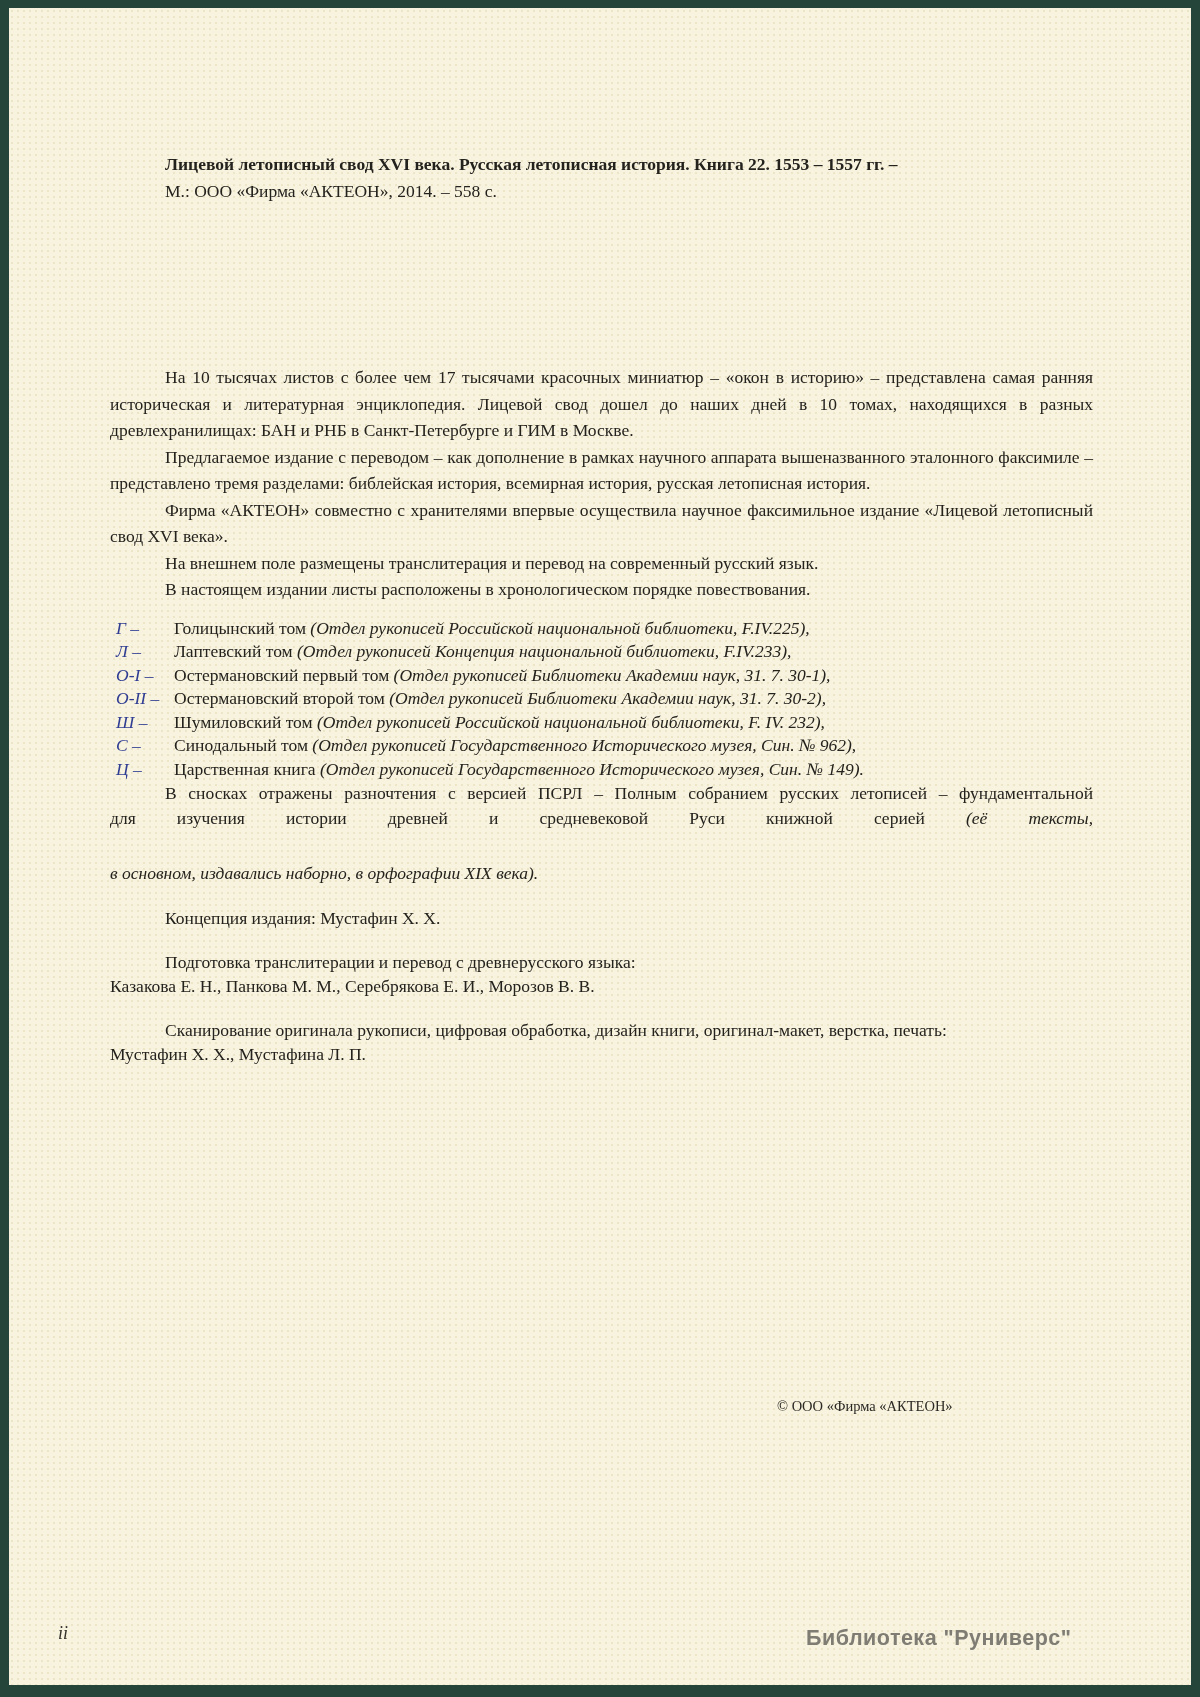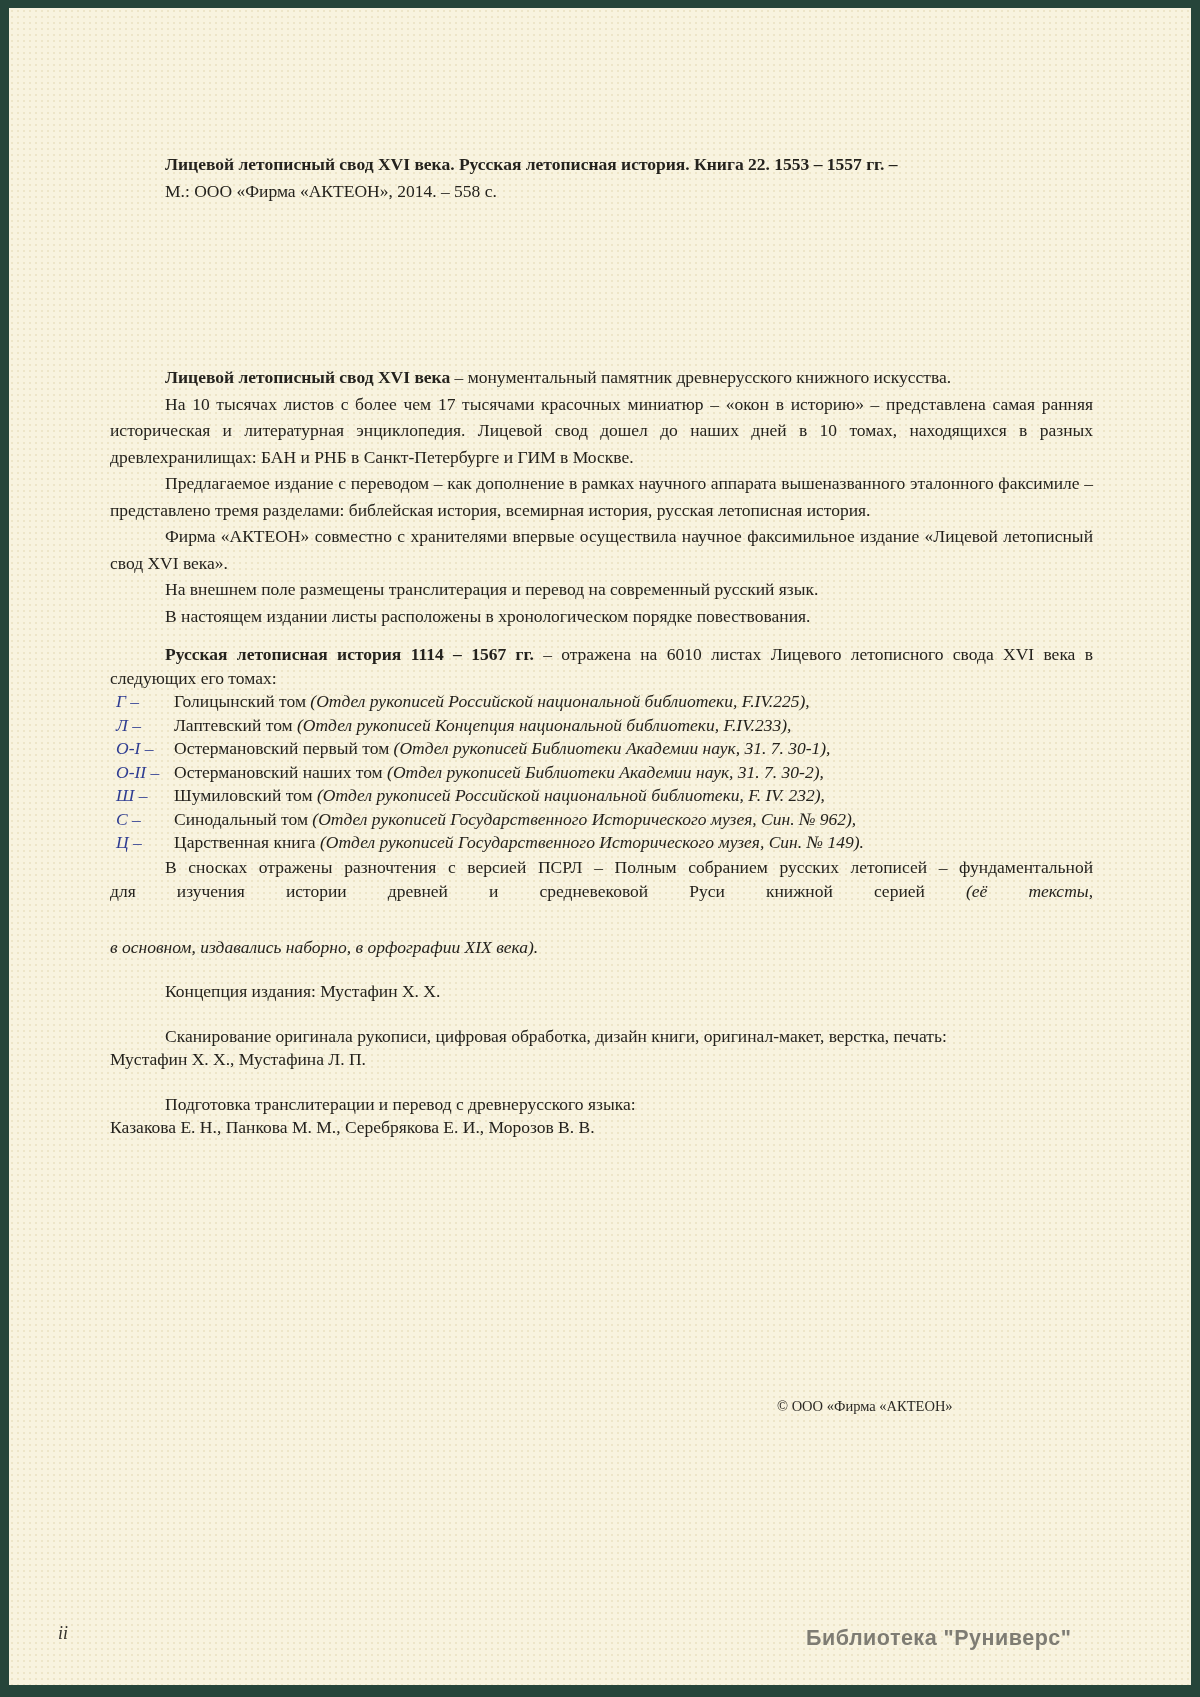--- a/index.html
+++ b/index.html
@@ -81,46 +81,44 @@
 <div class="page">
 
   <div class="citation">
     <div class="l1">Лицевой летописный свод XVI века. Русская летописная история. Книга 22. 1553 – 1557 гг. –</div>
     <div class="l2">М.: ООО «Фирма «АКТЕОН», 2014. – 558 с.</div>
   </div>
 
   <div class="main">
 
     <div class="annotation">
-      <p class="para"><span class="b">Лицевой летописный свод XVI века</span><span> – монументальный памятник древнерусского книжного искусства.</span></p>
       <p class="para">На 10 тысячах листов с более чем 17 тысячами красочных миниатюр – «окон в историю» – представлена самая ранняя историческая и литературная энциклопедия. Лицевой свод дошел до наших дней в 10 томах, находящихся в разных древлехранилищах: БАН и РНБ в Санкт-Петербурге и ГИМ в Москве.</p>
       <p class="para">Предлагаемое издание с переводом – как дополнение в рамках научного аппарата вышеназванного эталонного факсимиле – представлено тремя разделами: библейская история, всемирная история, русская летописная история.</p>
       <p class="para">Фирма «АКТЕОН» совместно с хранителями впервые осуществила научное факсимильное издание «Лицевой летописный свод XVI века».</p>
       <p class="para">На внешнем поле размещены транслитерация и перевод на современный русский язык.</p>
       <p class="para">В настоящем издании листы расположены в хронологическом порядке повествования.</p>
     </div>
 
     <div class="toms">
-      <p class="tom-lead"><span class="b">Русская летописная история 1114 – 1567 гг.</span><span> – отражена на 6010 листах Лицевого летописного свода XVI века в следующих его томах:</span></p>
 
       <div class="tom-row">
         <span class="tom-label">Г –</span>
         <span class="tom-text"><span>Голицынский том </span><span class="detail">(Отдел рукописей Российской национальной библиотеки, F.IV.225),</span></span>
       </div>
       <div class="tom-row">
         <span class="tom-label">Л –</span>
         <span class="tom-text"><span>Лаптевский том </span><span class="detail">(Отдел рукописей Концепция национальной библиотеки, F.IV.233),</span></span>
       </div>
       <div class="tom-row">
         <span class="tom-label">О-I –</span>
         <span class="tom-text"><span>Остермановский первый том </span><span class="detail">(Отдел рукописей Библиотеки Академии наук, 31. 7. 30-1),</span></span>
       </div>
       <div class="tom-row">
         <span class="tom-label">О-II –</span>
-        <span class="tom-text"><span>Остермановский наших том </span><span class="detail">(Отдел рукописей Библиотеки Академии наук, 31. 7. 30-2),</span></span>
+        <span class="tom-text"><span>Остермановский второй том </span><span class="detail">(Отдел рукописей Библиотеки Академии наук, 31. 7. 30-2),</span></span>
       </div>
       <div class="tom-row">
         <span class="tom-label">Ш –</span>
         <span class="tom-text"><span>Шумиловский том </span><span class="detail">(Отдел рукописей Российской национальной библиотеки, F. IV. 232),</span></span>
       </div>
       <div class="tom-row">
         <span class="tom-label">С –</span>
         <span class="tom-text"><span>Синодальный том </span><span class="detail">(Отдел рукописей Государственного Исторического музея, Син. № 962),</span></span>
       </div>
       <div class="tom-row">
@@ -133,26 +131,26 @@
         <div class="psrl-l2"><span>для изучения истории древней и средневековой Руси книжной серией </span><span class="it">(её тексты,</span></div>
         <div class="psrl-l3">в основном, издавались наборно, в орфографии XIX века).</div>
       </div>
     </div>
 
     <div class="credits">
       <div class="credit-block">
         <div class="credit-head">Концепция издания: Мустафин Х. Х.</div>
       </div>
       <div class="credit-block">
+        <div class="credit-head">Подготовка транслитерации и перевод с древнерусского языка:</div>
+        <div>Казакова Е. Н., Панкова М. М., Серебрякова Е. И., Морозов В. В.</div>
+      </div>
+      <div class="credit-block">
         <div class="credit-head">Сканирование оригинала рукописи, цифровая обработка, дизайн книги, оригинал-макет, верстка, печать:</div>
         <div>Мустафин Х. Х., Мустафина Л. П.</div>
-      </div>
-      <div class="credit-block">
-        <div class="credit-head">Подготовка транслитерации и перевод с древнерусского языка:</div>
-        <div>Казакова Е. Н., Панкова М. М., Серебрякова Е. И., Морозов В. В.</div>
       </div>
     </div>
 
   </div>
 
   <div class="copyright">© ООО «Фирма «АКТЕОН»</div>
 
   <div class="page-number">ii</div>
   <div class="watermark">Библиотека "Руниверс"</div>
 

